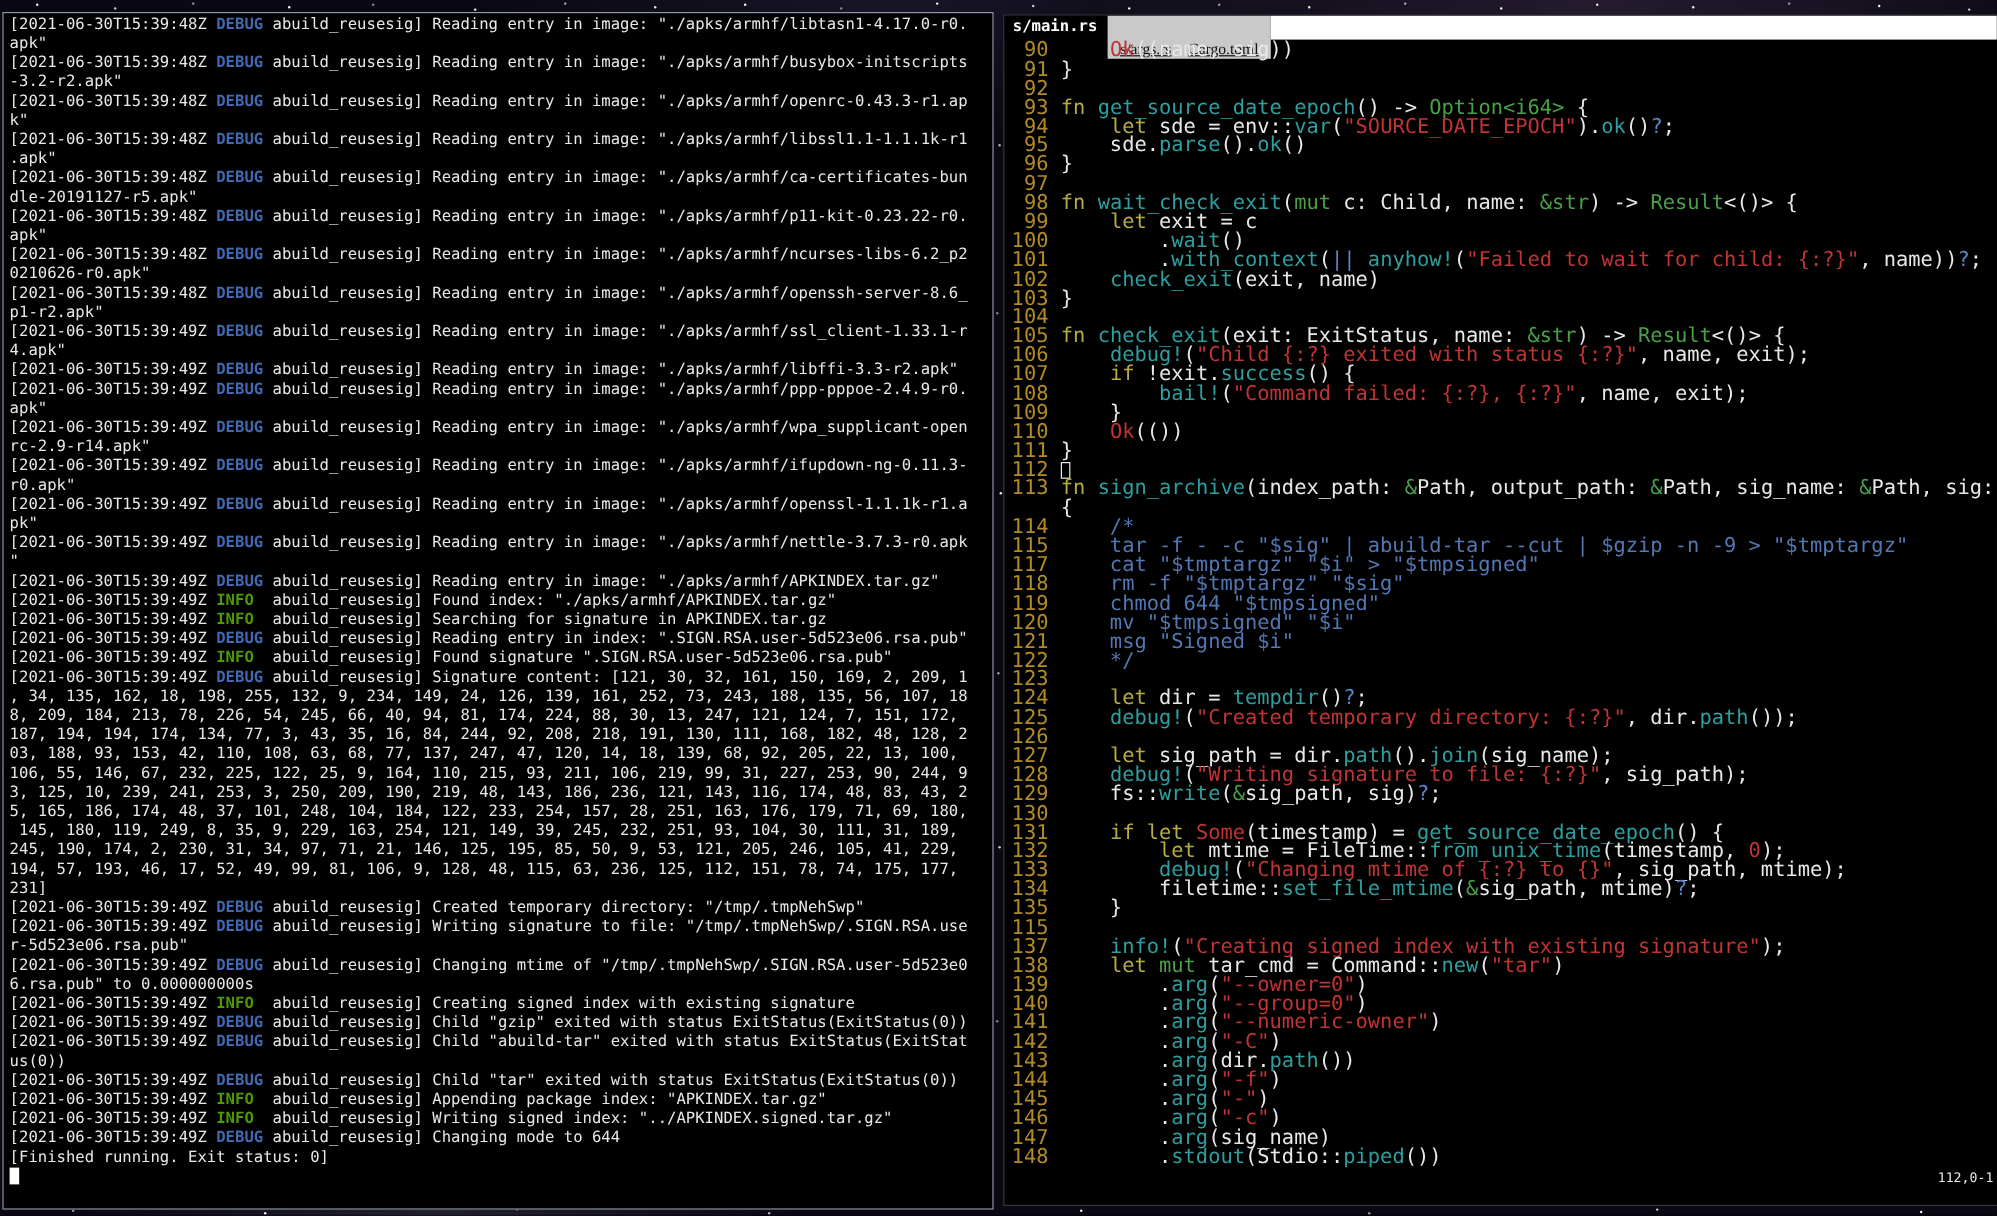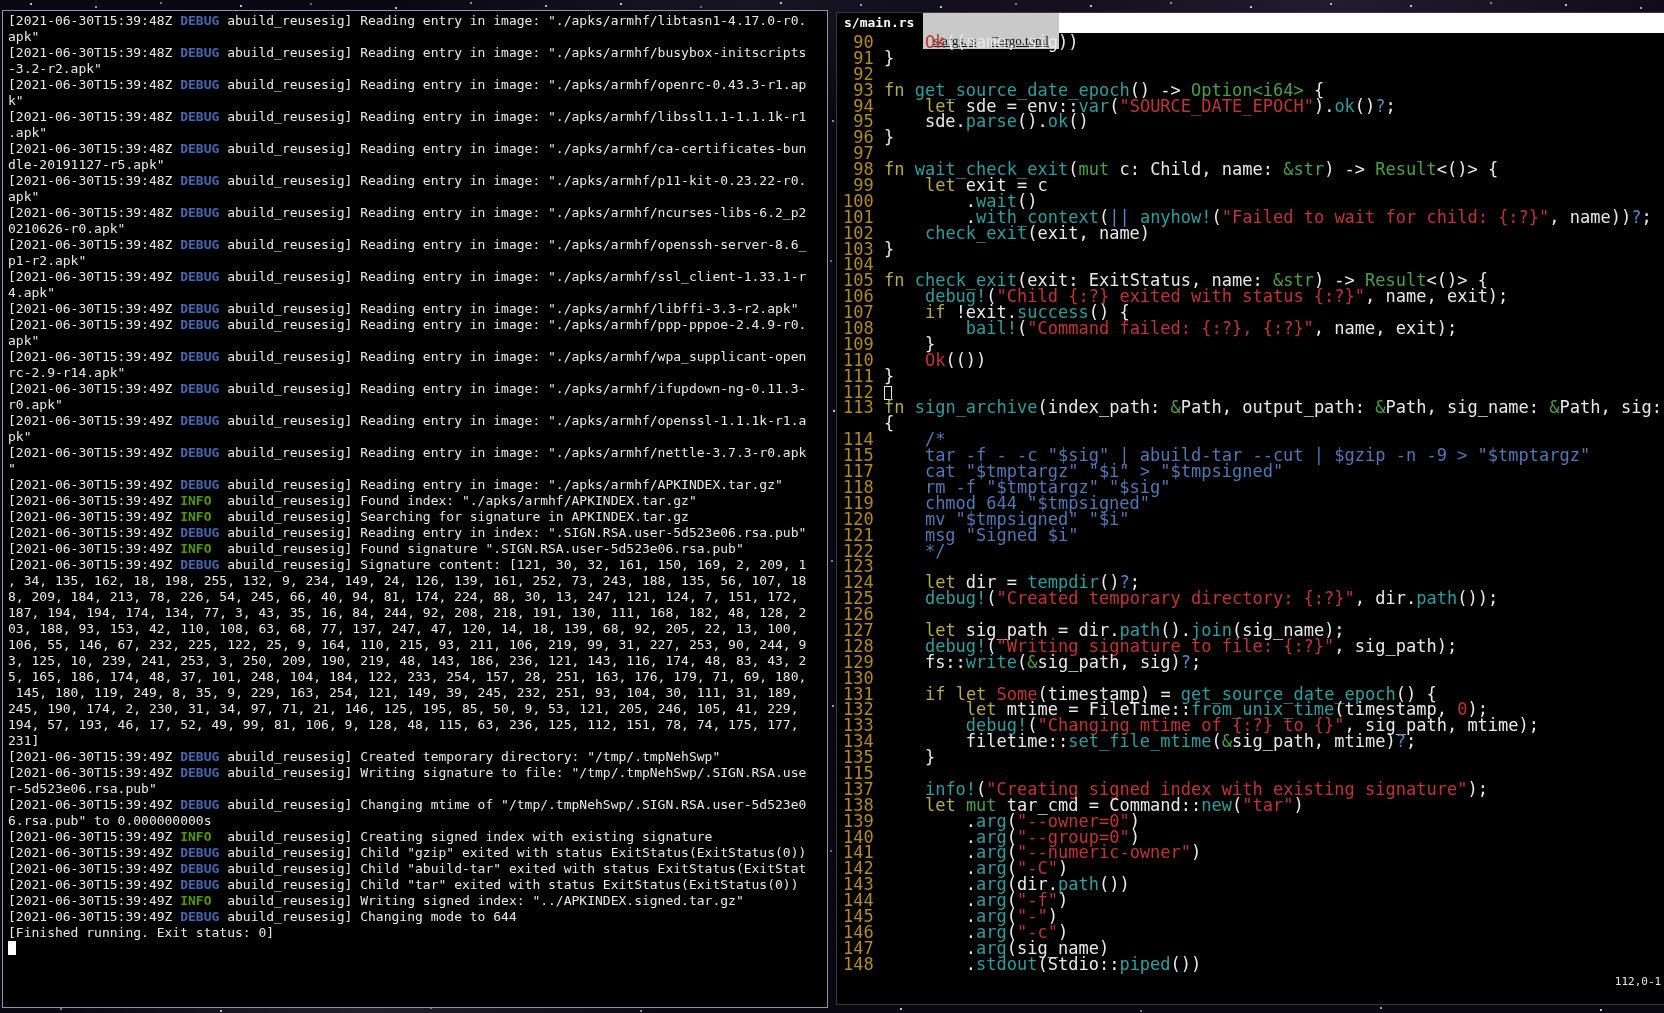--- a/index.html
+++ b/index.html
@@ -114,21 +114,23 @@
       <div class="term-line"><span class="sg-t">194, 57, 193, 46, 17, 52, 49, 99, 81, 106, 9, 128, 48, 115, 63, 236, 125, 112, 151, 78, 74, 175, 177, </span></div>
       <div class="term-line"><span class="sg-t">231]</span></div>
       <div class="term-line"><span class="sg-t">[2021-06-30T15:39:49Z </span><span class="sg-d">DEBUG</span><span class="sg-t"> abuild_reusesig] Created temporary directory: "/tmp/.tmpNehSwp"</span></div>
       <div class="term-line"><span class="sg-t">[2021-06-30T15:39:49Z </span><span class="sg-d">DEBUG</span><span class="sg-t"> abuild_reusesig] Writing signature to file: "/tmp/.tmpNehSwp/.SIGN.RSA.use</span></div>
       <div class="term-line"><span class="sg-t">r-5d523e06.rsa.pub"</span></div>
       <div class="term-line"><span class="sg-t">[2021-06-30T15:39:49Z </span><span class="sg-d">DEBUG</span><span class="sg-t"> abuild_reusesig] Changing mtime of "/tmp/.tmpNehSwp/.SIGN.RSA.user-5d523e0</span></div>
       <div class="term-line"><span class="sg-t">6.rsa.pub" to 0.000000000s</span></div>
       <div class="term-line"><span class="sg-t">[2021-06-30T15:39:49Z </span><span class="sg-i">INFO</span><span class="sg-t">  abuild_reusesig] Creating signed index with existing signature</span></div>
       <div class="term-line"><span class="sg-t">[2021-06-30T15:39:49Z </span><span class="sg-d">DEBUG</span><span class="sg-t"> abuild_reusesig] Child "gzip" exited with status ExitStatus(ExitStatus(0))</span></div>
       <div class="term-line"><span class="sg-t">[2021-06-30T15:39:49Z </span><span class="sg-d">DEBUG</span><span class="sg-t"> abuild_reusesig] Child "abuild-tar" exited with status ExitStatus(ExitStat</span></div>
+      <div class="term-line"><span class="sg-t">us(0))</span></div>
       <div class="term-line"><span class="sg-t">[2021-06-30T15:39:49Z </span><span class="sg-d">DEBUG</span><span class="sg-t"> abuild_reusesig] Child "tar" exited with status ExitStatus(ExitStatus(0))</span></div>
+      <div class="term-line"><span class="sg-t">[2021-06-30T15:39:49Z </span><span class="sg-i">INFO</span><span class="sg-t">  abuild_reusesig] Appending package index: "APKINDEX.tar.gz"</span></div>
       <div class="term-line"><span class="sg-t">[2021-06-30T15:39:49Z </span><span class="sg-i">INFO</span><span class="sg-t">  abuild_reusesig] Writing signed index: "../APKINDEX.signed.tar.gz"</span></div>
       <div class="term-line"><span class="sg-t">[2021-06-30T15:39:49Z </span><span class="sg-d">DEBUG</span><span class="sg-t"> abuild_reusesig] Changing mode to 644</span></div>
       <div class="term-line"><span class="sg-t">[Finished running. Exit status: 0]</span></div>
       <div class="term-line"><span class="cursor-block"></span></div>
     </div>
 </div>
 
 <div class="window" id="editor-window">
   <div class="tabbar">
     <div class="tab-selected">s/main.rs</div>

